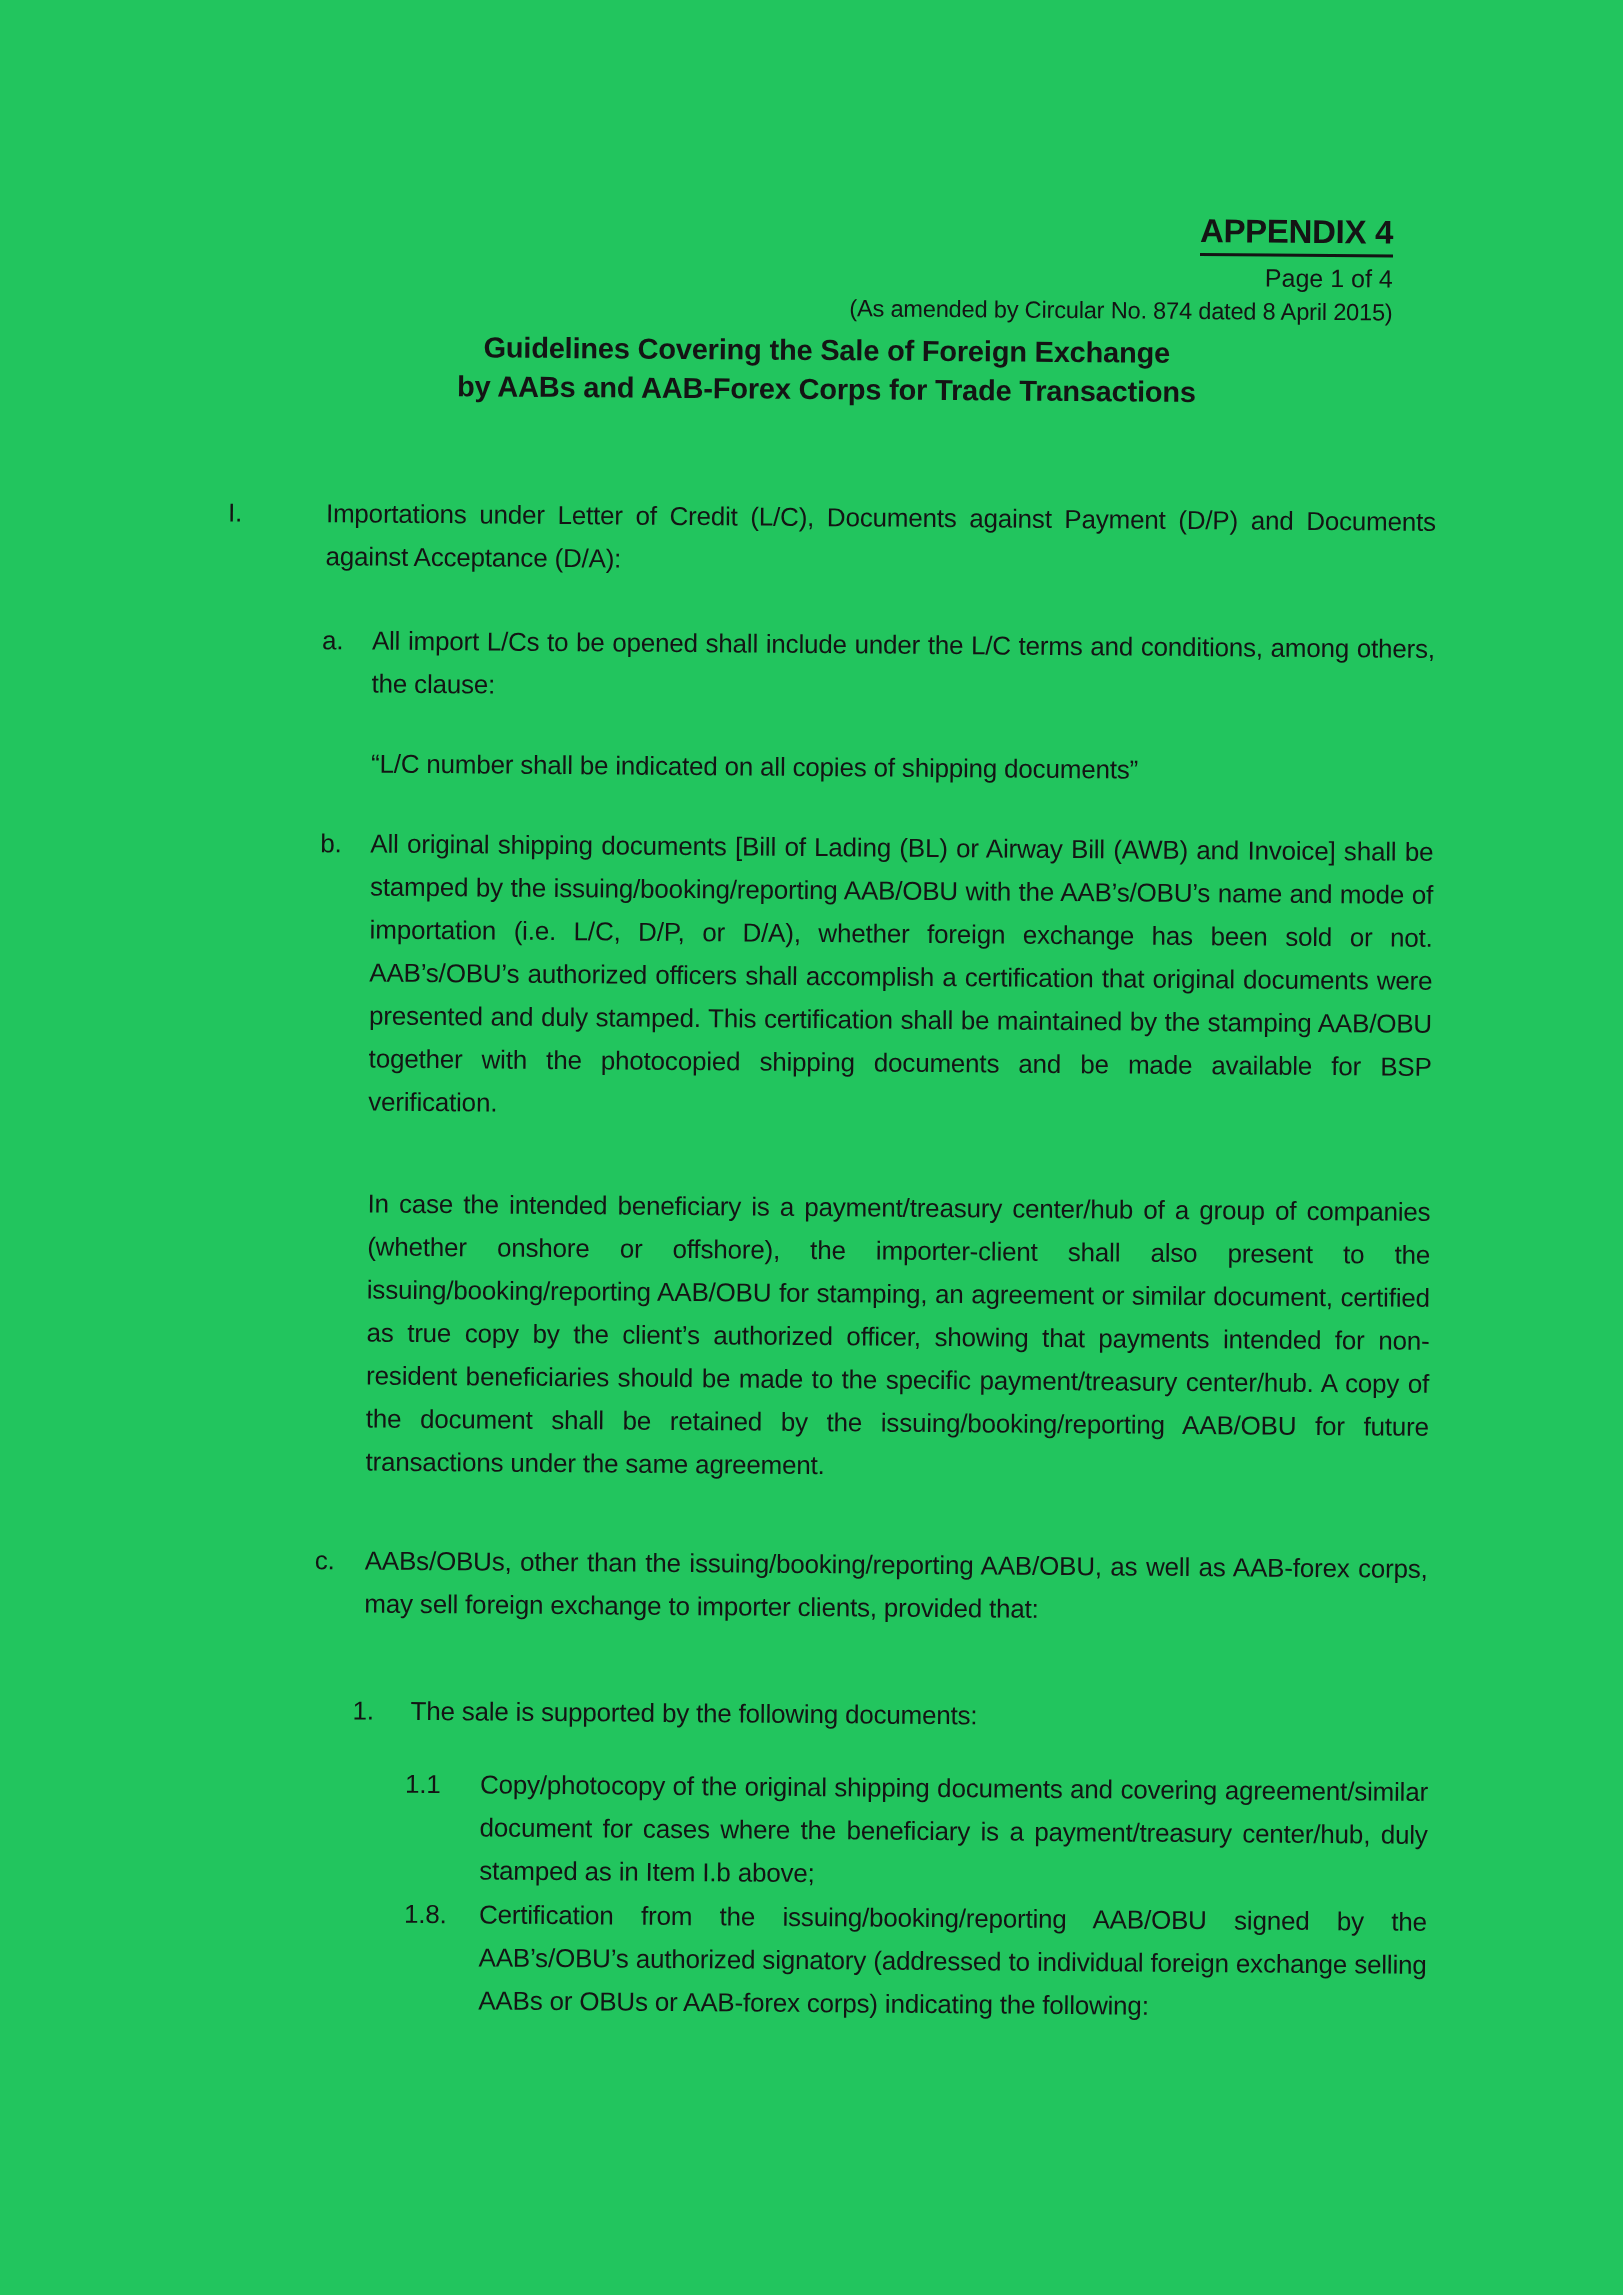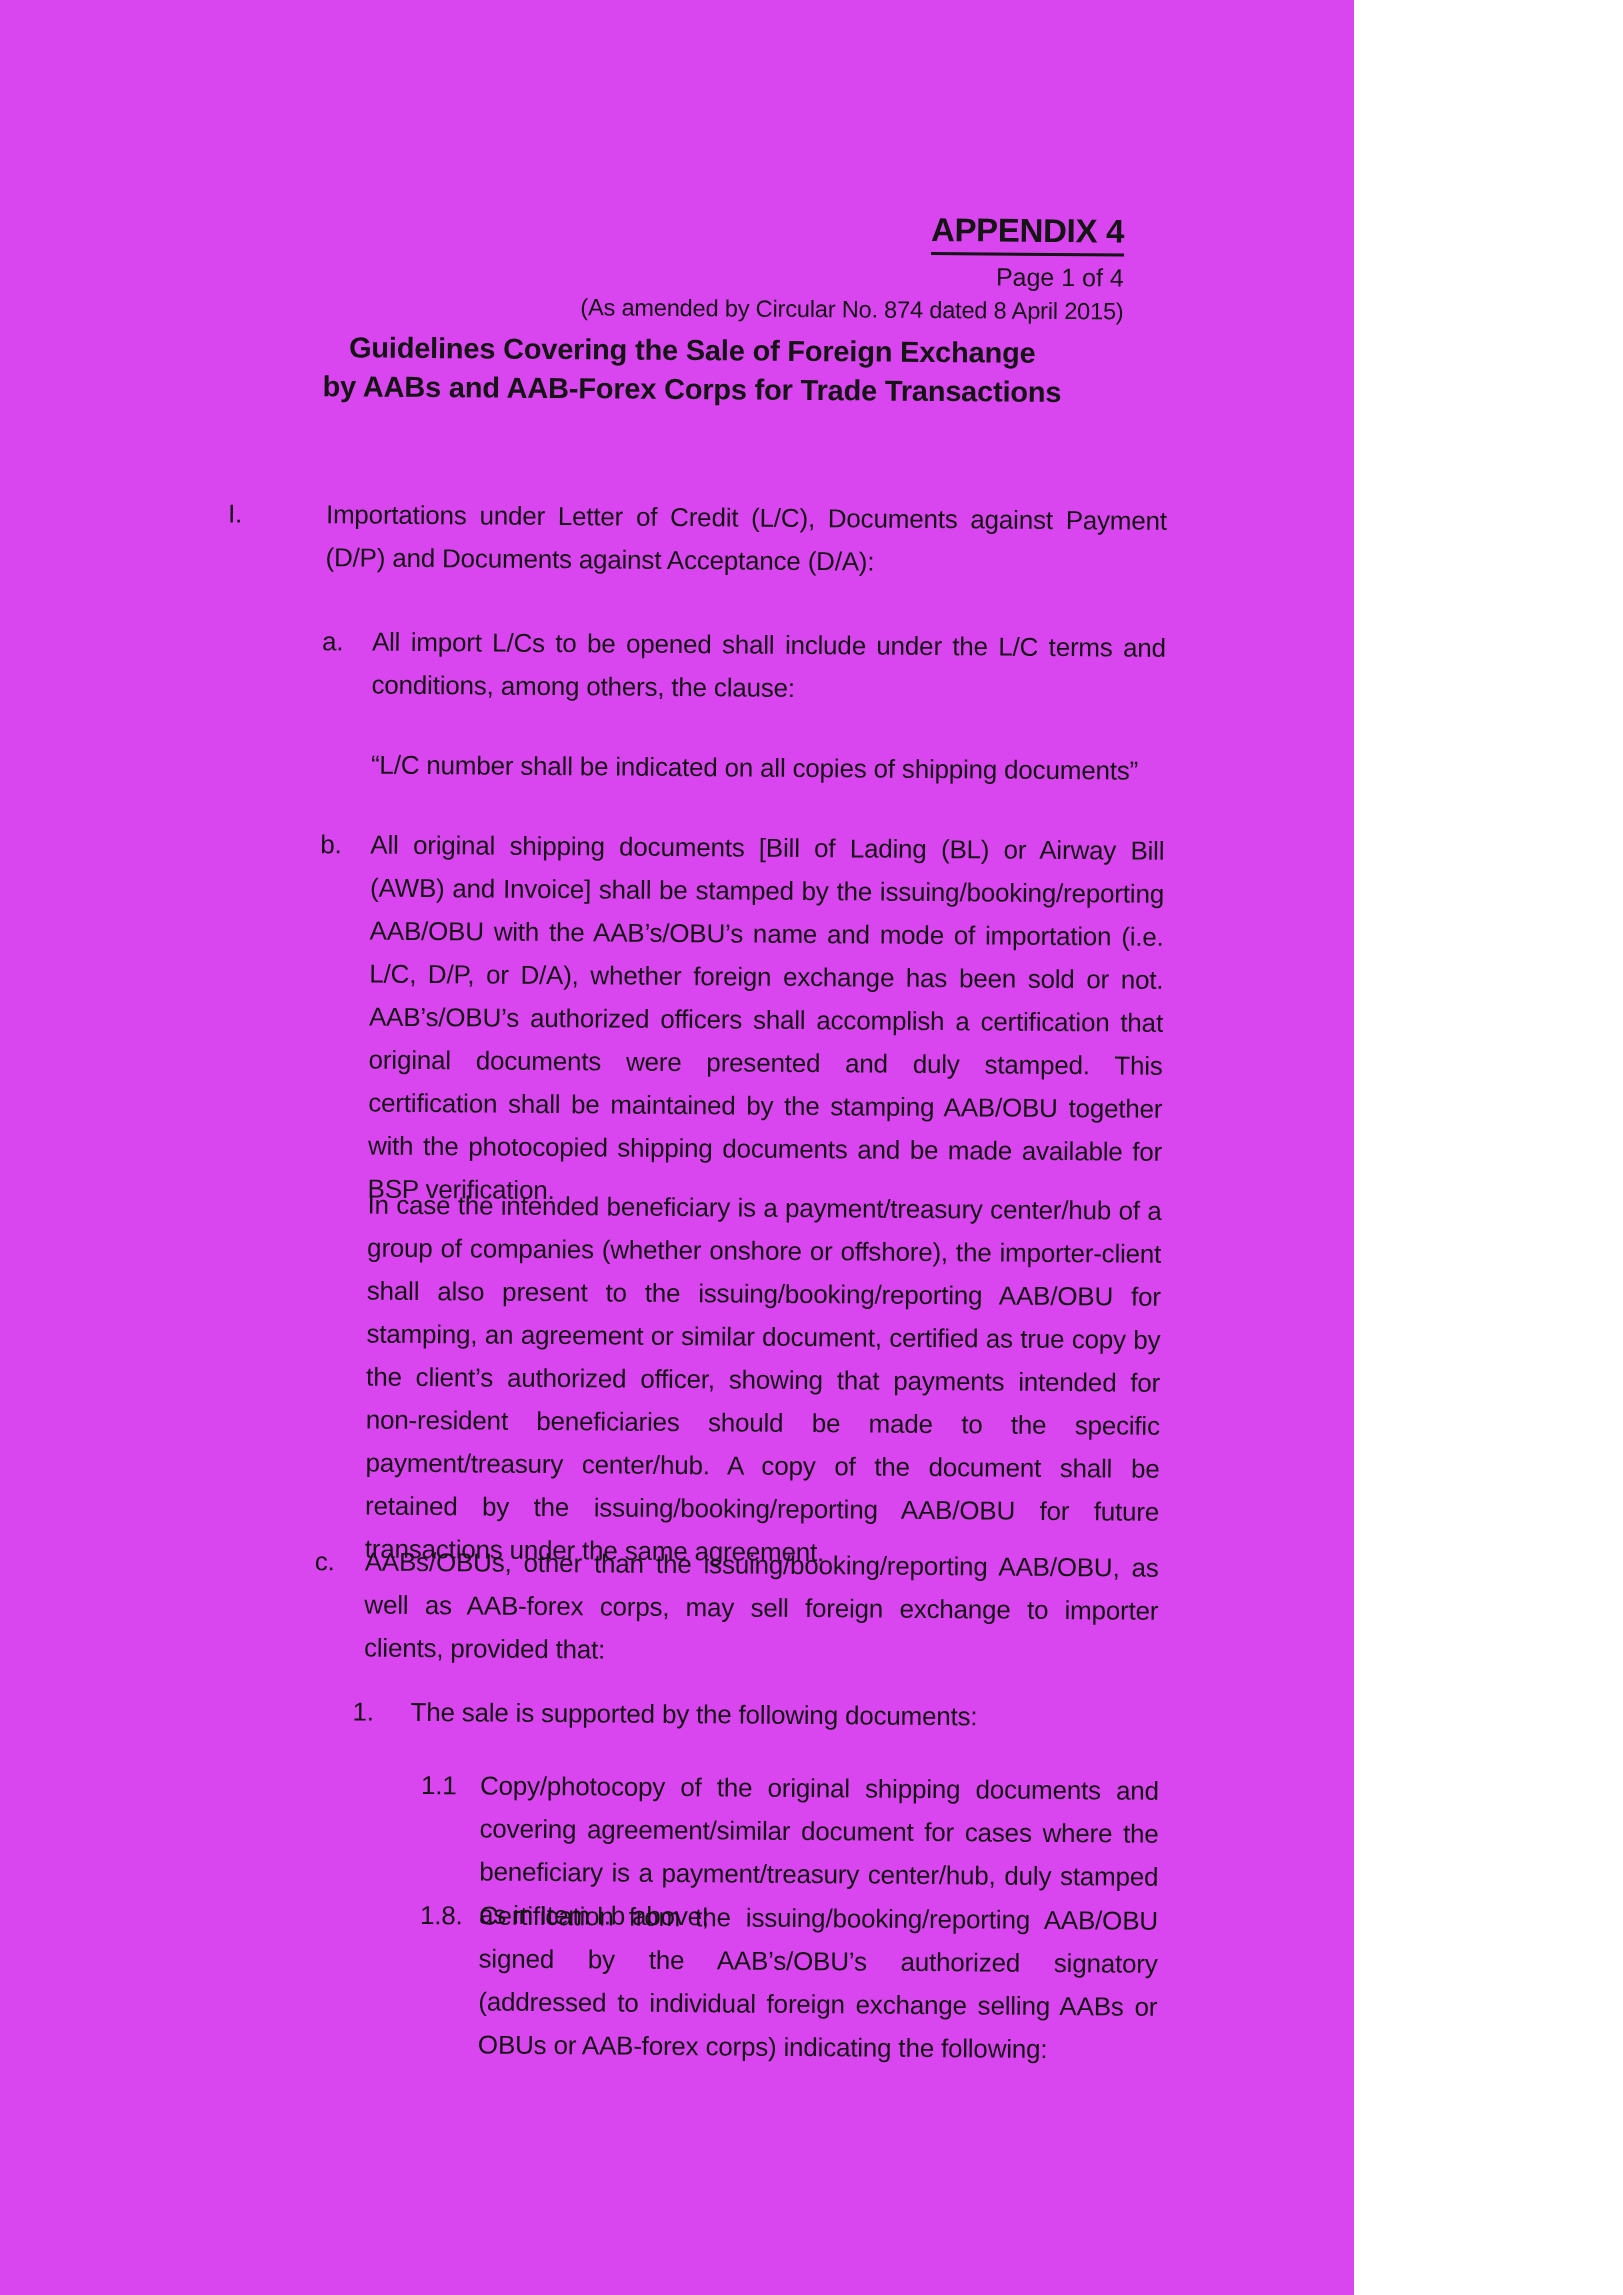--- a/index.html
+++ b/index.html
@@ -2,23 +2,23 @@
 <html style="font-size:10.5px"><head>
 <meta charset="utf-8">
 <style>
   html, body {
     margin: 0;
     padding: 0;
     background: #ffffff;
   }
   .sheet {
     position: relative;
-    width: 1354px;
+    width: 1623px;
     height: 2295px;
-    background: #d946ef;
+    background: #22c55e;
     overflow: hidden;
     font-family: "Liberation Sans", sans-serif;
     color: #141414;
   }
   
   .scan {
     position: absolute;
     inset: 0;
     transform: rotate(0.45deg);
     transform-origin: 50% 0;
@@ -74,21 +74,21 @@
     top: 0;
     text-align: left;
   }
   .lvl-I   { left: 330px; right: 183px; }
   .lvl-I   .marker { left: -98px; }
   .lvl-abc { left: 377px; right: 183px; }
   .lvl-abc .marker { left: -50px; }
   .lvl-1   { left: 424px; right: 183px; }
   .lvl-1   .marker { left: -58px; }
   .lvl-11  { left: 494px; right: 181px; }
-  .lvl-11  .marker { left: -75px; margin-left: 16px; }
+  .lvl-11  .marker { left: -75px; }
 
   .quote {
     left: 377px;
     right: 183px;
     font-size: 26px;
     line-height: 43px;
     letter-spacing: -0.2px;
     text-align: left;
   }
 </style>

